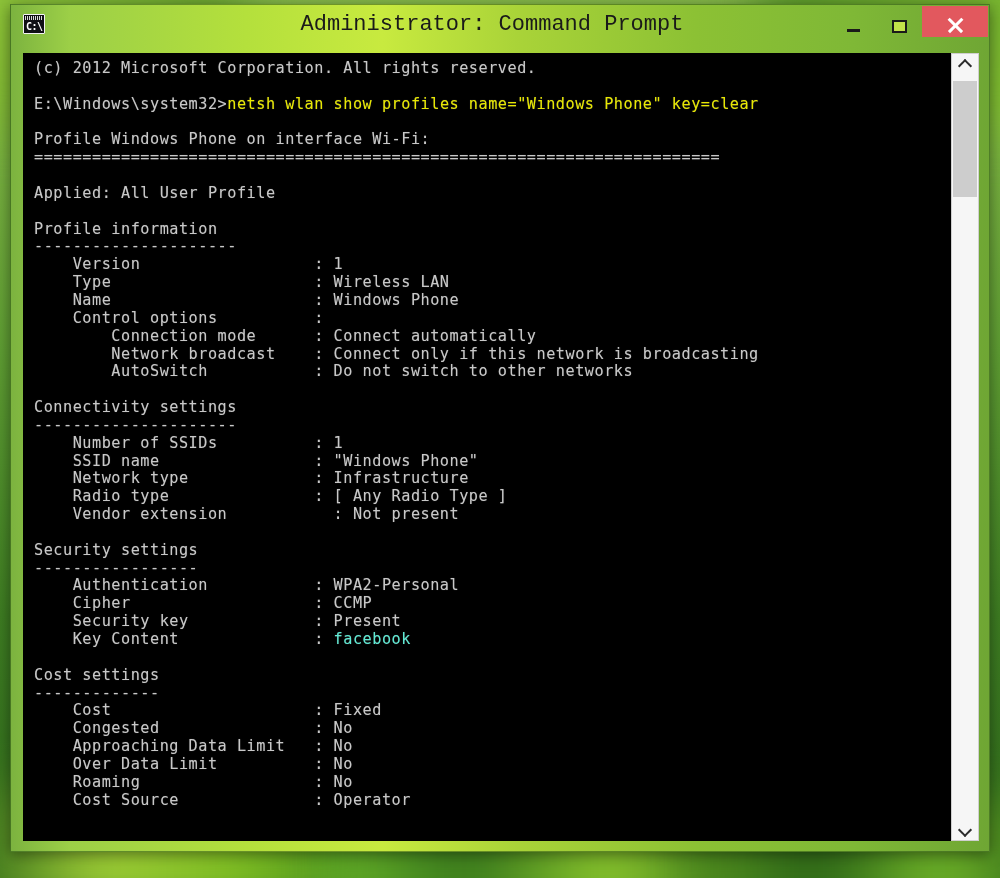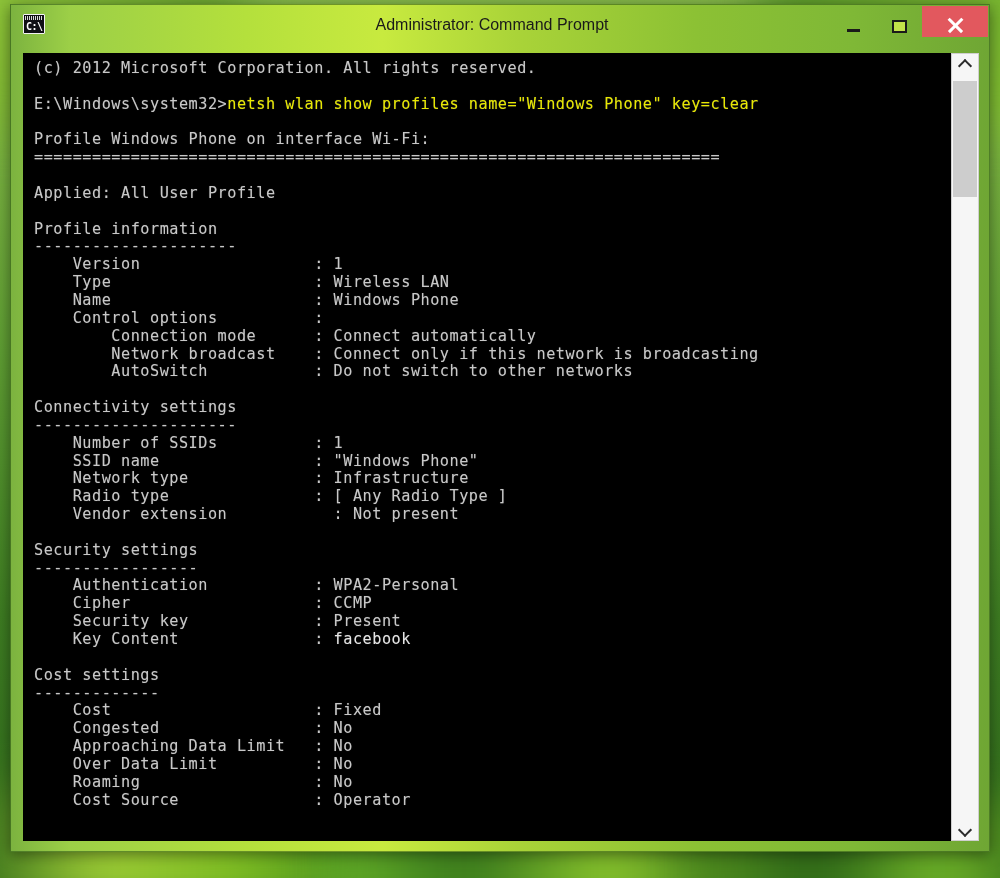--- a/index.html
+++ b/index.html
@@ -97,23 +97,23 @@
     color: #ffffff;
     letter-spacing: -0.5px;
     font-weight: bold;
   }
   #window-title {
     position: absolute;
     left: 0; right: 16px; top: 0;
     height: 40px;
     line-height: 40px;
     text-align: center;
-    font-size: 16px;
+    font-size: 22px;
     color: #1a1a1a;
-    font-family: Liberation Sans, sans-serif;
+    font-family: Liberation Mono, monospace;
     white-space: nowrap;
     pointer-events: none;
   }
   .winbtn {
     position: absolute;
     top: 1px;
     height: 31px;
     background: transparent;
     border: 0;
     padding: 0;
@@ -176,21 +176,21 @@
     margin: 4px;
     font-family: "DejaVu Sans Mono", "Liberation Mono", monospace;
     font-size: 15.2px;
     line-height: 17.85px;
     letter-spacing: 0.52px;
     color: #c8c8c8;
     white-space: pre;
     text-shadow: 0 0 1px rgba(210,210,210,.35);
   }
   #console-text .cmd  { color: #e8e800; }
-  #console-text .key  { color: #e5e5e5; }
+  #console-text .key  { color: #5eead4; }
 
   
   #scrollbar {
     position: relative;
     flex: 0 0 28px;
     width: 28px;
     background: #f6f6f6;
     border: 1px solid #cfcfcf;
     box-sizing: border-box;
   }

